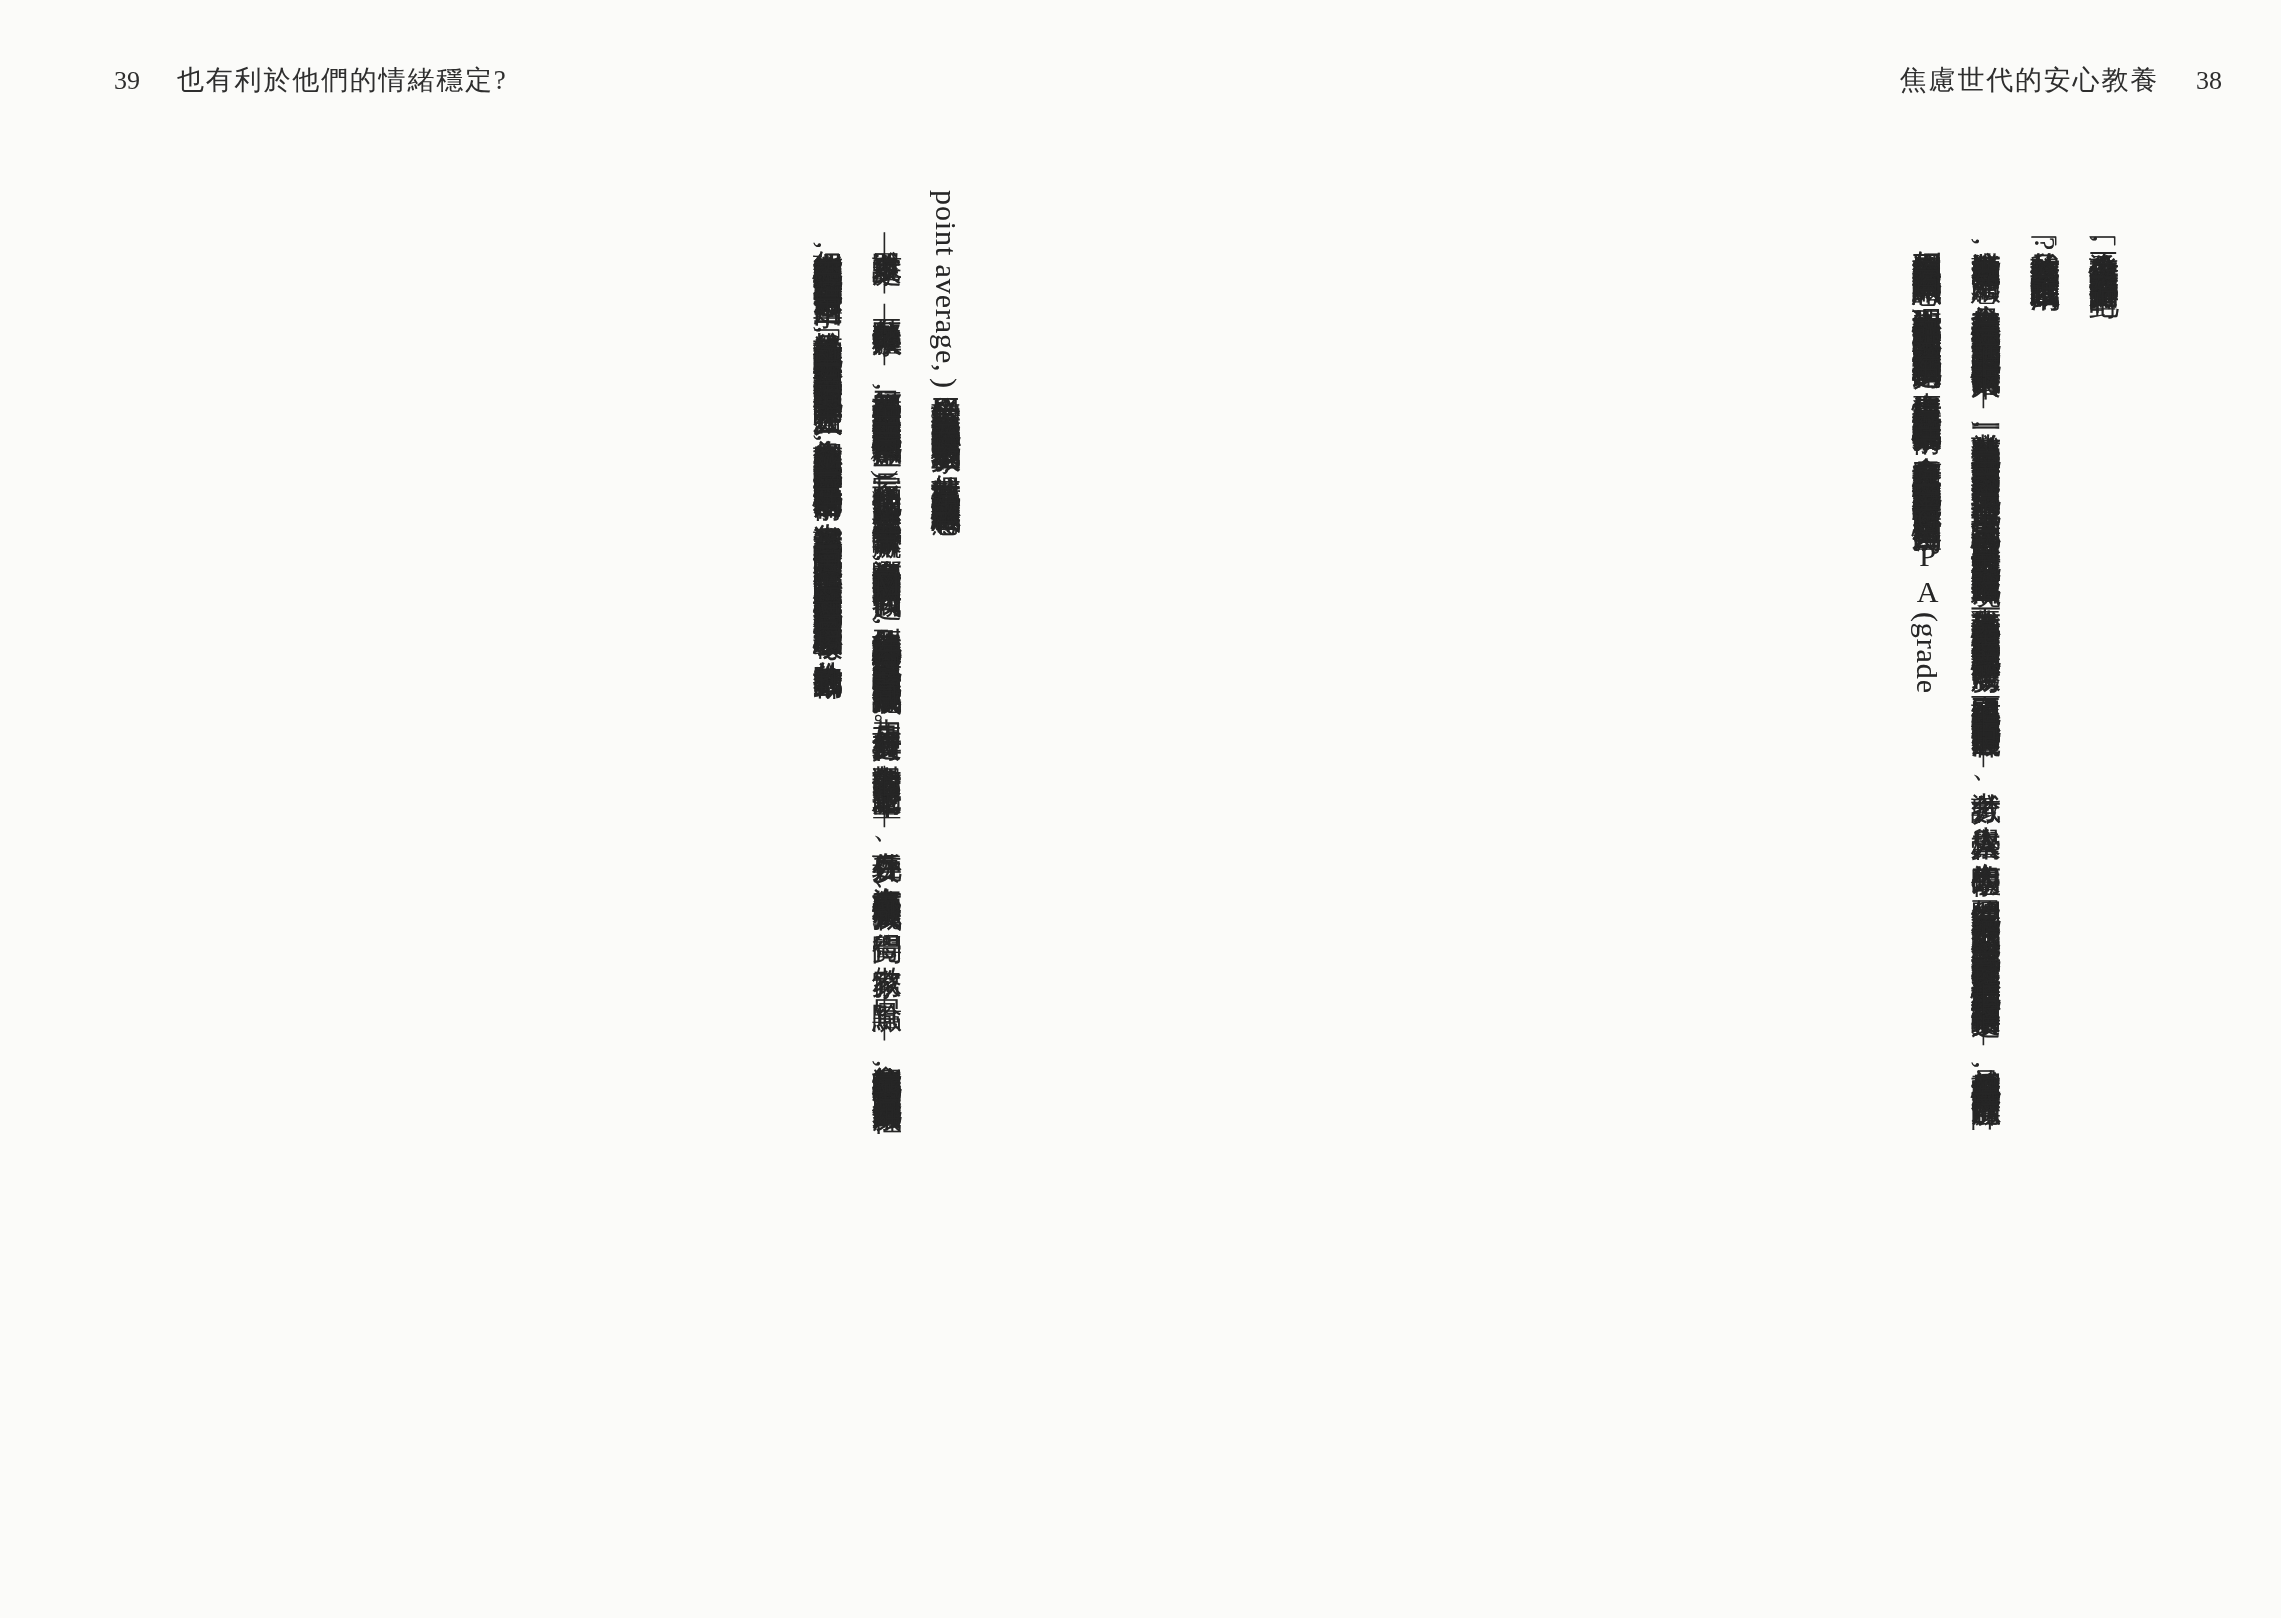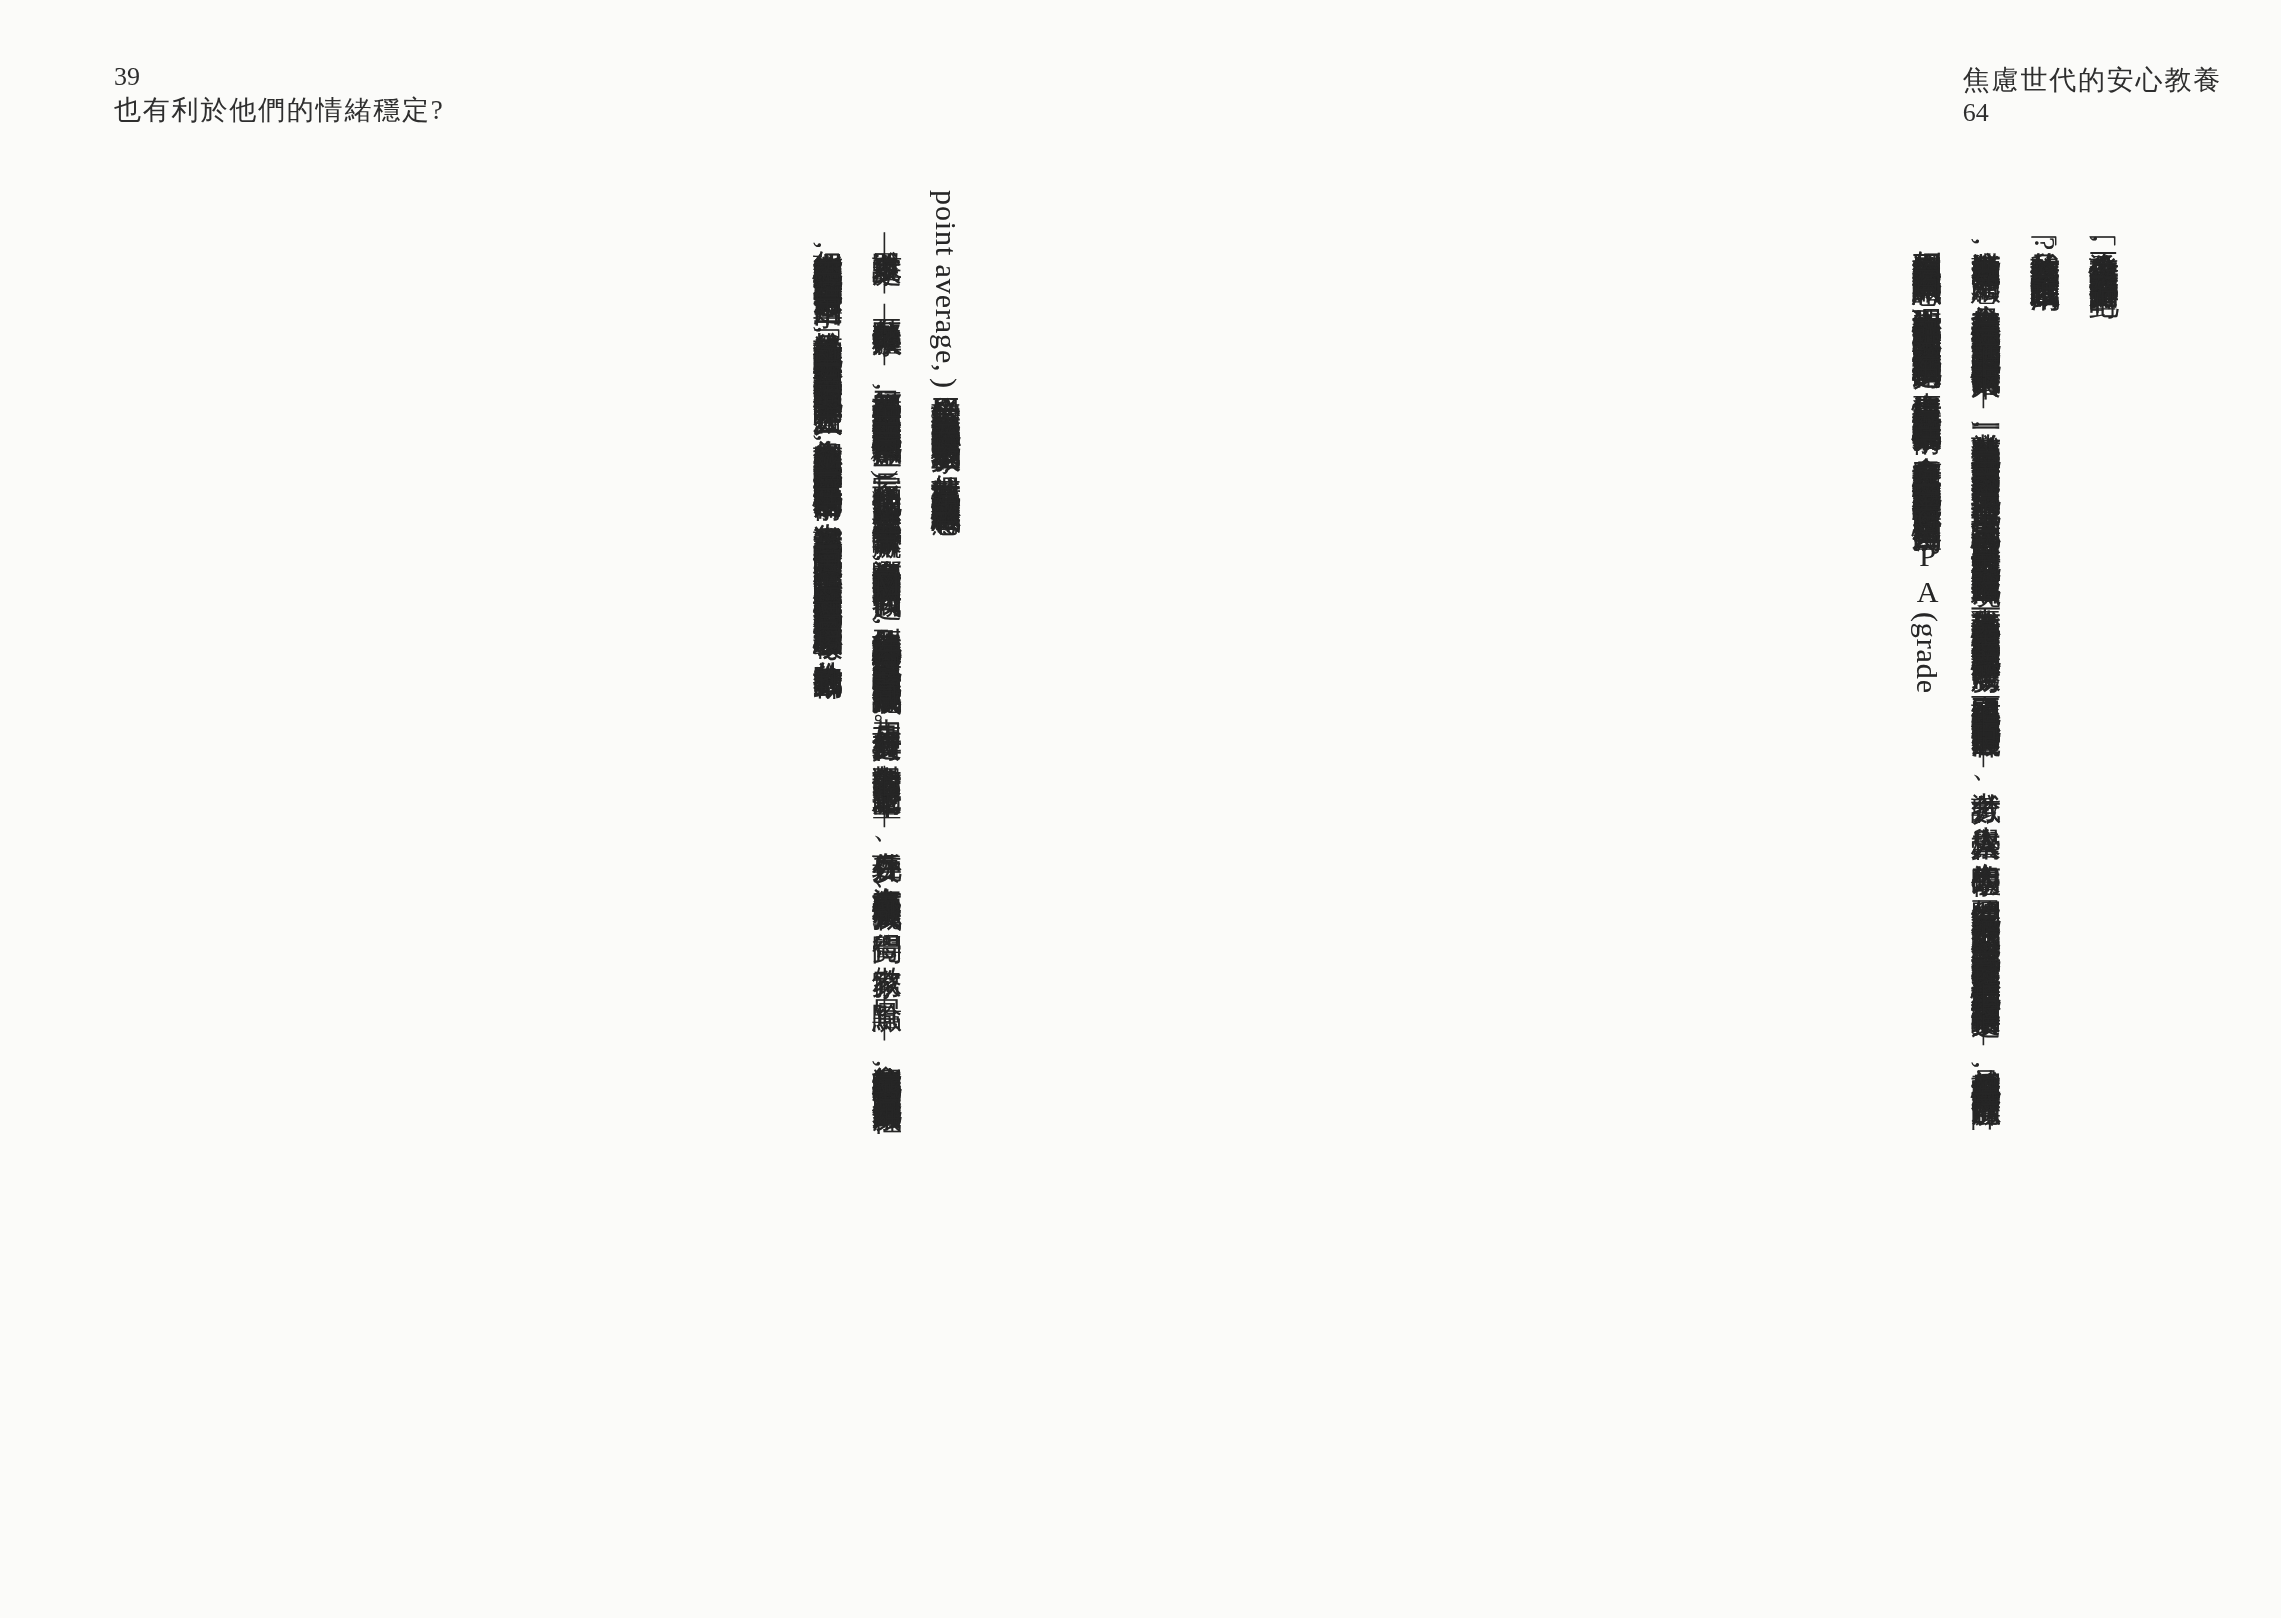--- a/index.html
+++ b/index.html
@@ -19,21 +19,20 @@
   
   .running-head {
     position: absolute;
     top: 62px;
     font-size: 27px;
     letter-spacing: 1.8px;
     color: #2e2e2e;
     white-space: nowrap;
     display: flex;
     align-items: baseline;
-    flex-direction: column;
   }
   .running-head.left  { left: 114px; }
   .running-head.right { right: 59px; }
   .running-head .gap  { display: inline-block; width: 37px; }
   .pagenum { font-size: 26px; letter-spacing: 0; }
 
   
   .page-text {
     position: absolute;
     top: 190px;
@@ -62,21 +61,21 @@
 
   <header class="running-head left">
     <span class="pagenum">39</span>
     <span class="gap"></span>
     <span>也有利於他們的情緒穩定?</span>
   </header>
 
   <header class="running-head right">
     <span>焦慮世代的安心教養</span>
     <span class="gap"></span>
-    <span class="pagenum">64</span>
+    <span class="pagenum">38</span>
   </header>
 
   <section class="page-text right-page">
     <p class="indent">「不論發生什麼事情,布朗大學的學位都肯定不會扣分的,對吧?」</p>
     <p class="indent">「我的孩子應該主修什麼?您可以幫我列張清單嗎?」</p>
     <p class="indent">這些滿溢著社會壓力的提問,是新的常態。為人父母者擔心得要死的,是他們的孩子能不能在一個家鄉或遠方都一片兵荒馬亂,沒有人知道會發生什麼事情的時代中活下來——職業一整類一整類地憑空消失,而且不是出於成本考量而消失到別的國家,而是從地球上徹底消失,再也不會回來了;全球金融市場上沖下洗;層出不窮的恐怖攻擊;在各地顛沛流離的難民;被毒素和全球暖化荼毒的自然環境。下一代要擔心的可不只是自己的職涯發展或甚至人生的幸福美滿,他們要擔心的是生存問題,是優勝劣敗。而這也正說明了何以父母親會這麼難放棄他們在成長過程中覺得很好用的那些客觀量尺——考試分數、大學入學資格、布朗大學的學位。他們問得並沒有錯,「不然我們還能怎麼辦?」對此我能提供的答案,雖然確實可以幫助孩子健全發展,也有利於他們的情緒穩定,但卻沒有說服力讓家長們接受這——就是他們心肝寶貝在面對未知的將來時,可以倚賴的屏障。</p>
     <p class="indent">但這倒不是說個別的家長不曾聽過與我所說屬於同一個脈絡的訊息。心理衛生與教育專家都曾經幫助過許多家庭「把火關小一點」,免得成王敗寇的高壓環境會繼續扼殺孩子們的創造力、專注力與情緒穩定,畢竟那已經是這種環境幾十年來都在做的事情。愈來愈多家長願意讓孩子早點睡,也愈來愈多爸媽明白了大學先修課有時不見得多多益善,反而少即是多,懂得別因為<span class="up">GPA</span>(grade</p>
   </section>
 
   <section class="page-text left-page">

